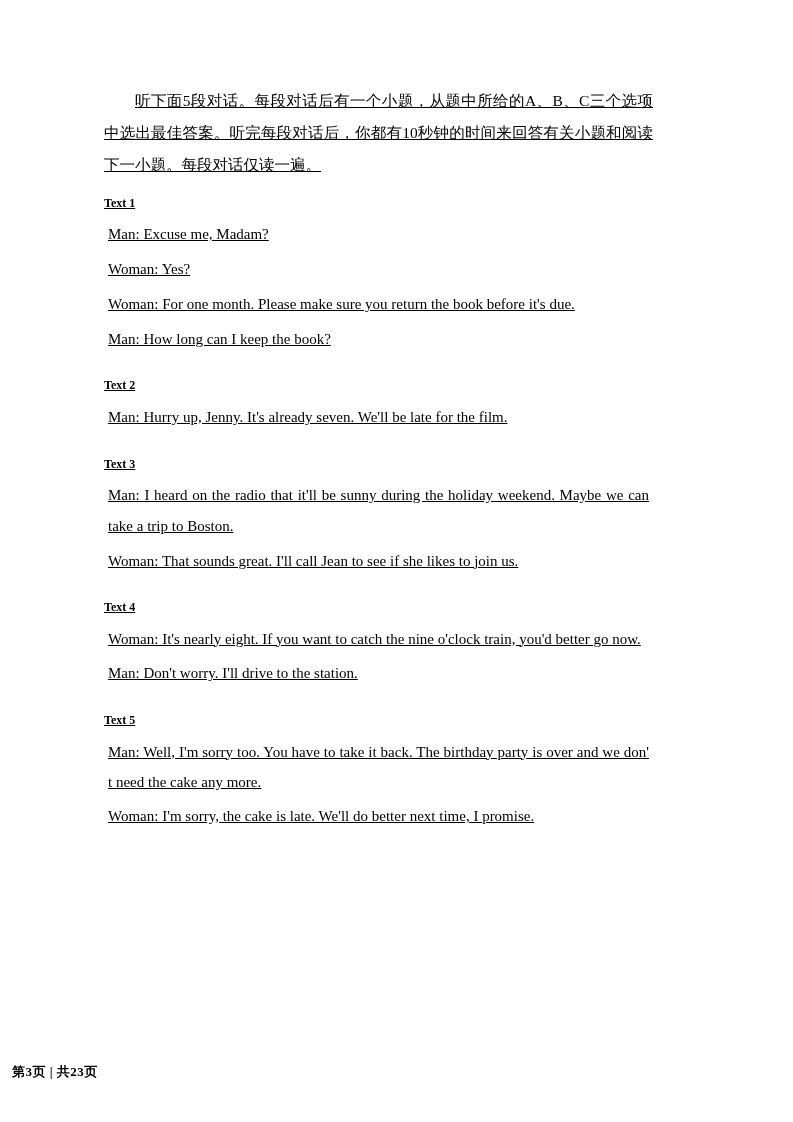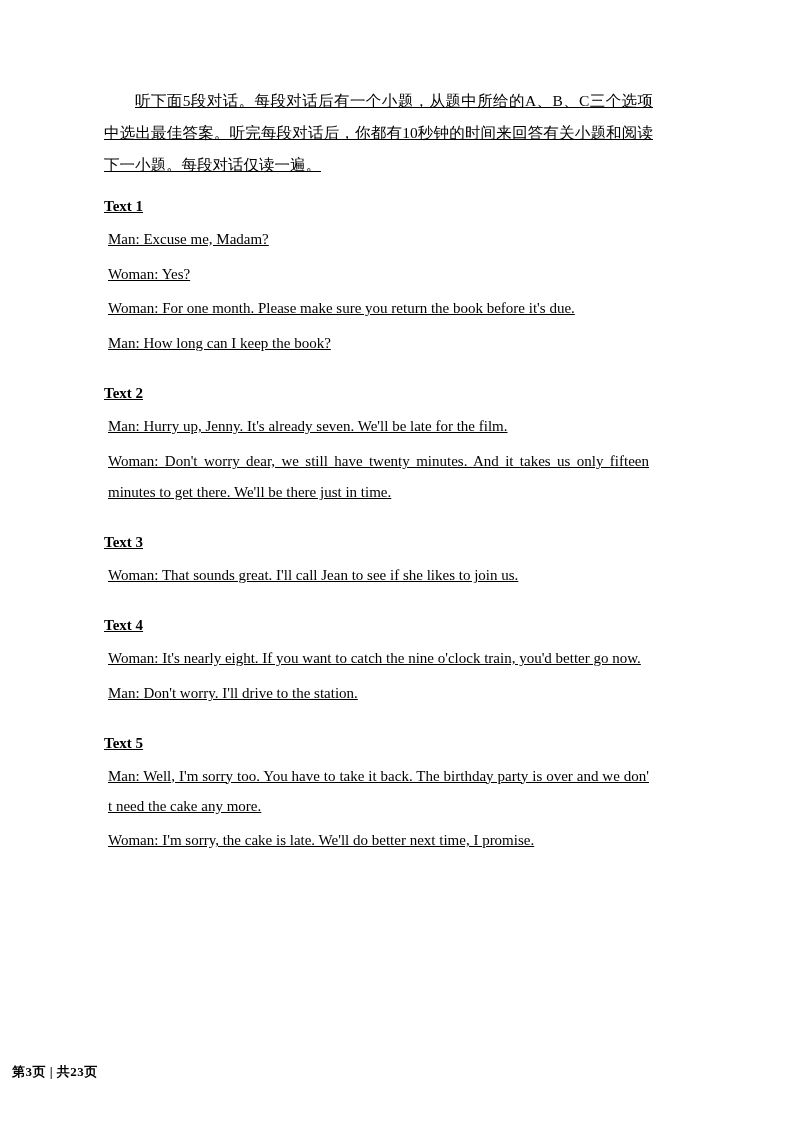--- a/index.html
+++ b/index.html
@@ -31,21 +31,21 @@
   .intro {
     font-size: 15.5px;
     line-height: 2.08;
     text-indent: 2em;
     margin: 0 0 10px 0;
     text-align: justify;
     font-family: "Liberation Serif", serif;
   }
   .text-heading {
     font-weight: bold;
-    font-size: 15px;
+    font-size: 12px;
     margin: 12px 0 6px 0;
     line-height: 1.6;
   }
   .line {
     font-size: 15px;
     line-height: 2.06;
     margin: 4px;
     text-align: justify;
   }
   .block {
@@ -78,25 +78,25 @@
       <div class="text-heading">Text 1</div>
       <p class="line">Man: Excuse me, Madam?</p>
       <p class="line">Woman: Yes?</p>
       <p class="line">Woman: For one month. Please make sure you return the book before it's due.</p>
       <p class="line">Man: How long can I keep the book?</p>
     </div>
 
     <div class="block">
       <div class="text-heading">Text 2</div>
       <p class="line">Man: Hurry up, Jenny. It's already seven. We'll be late for the film.</p>
-      <p class="line">Woman: Don't worry dear, we still have twenty minutes. And it takes us only fifteen minutes to get there. We'll be there just in time.</p>
     </div>
 
     <div class="block">
       <div class="text-heading">Text 3</div>
+      <p class="line">Man: I heard on the radio that it'll be sunny during the holiday weekend. Maybe we can take a trip to Boston.</p>
       <p class="line">Woman: That sounds great. I'll call Jean to see if she likes to join us.</p>
     </div>
 
     <div class="block">
       <div class="text-heading">Text 4</div>
       <p class="line">Woman: It's nearly eight. If you want to catch the nine o'clock train, you'd better go now.</p>
       <p class="line">Man: Don't worry. I'll drive to the station.</p>
     </div>
 
     <div class="block block-tight">

